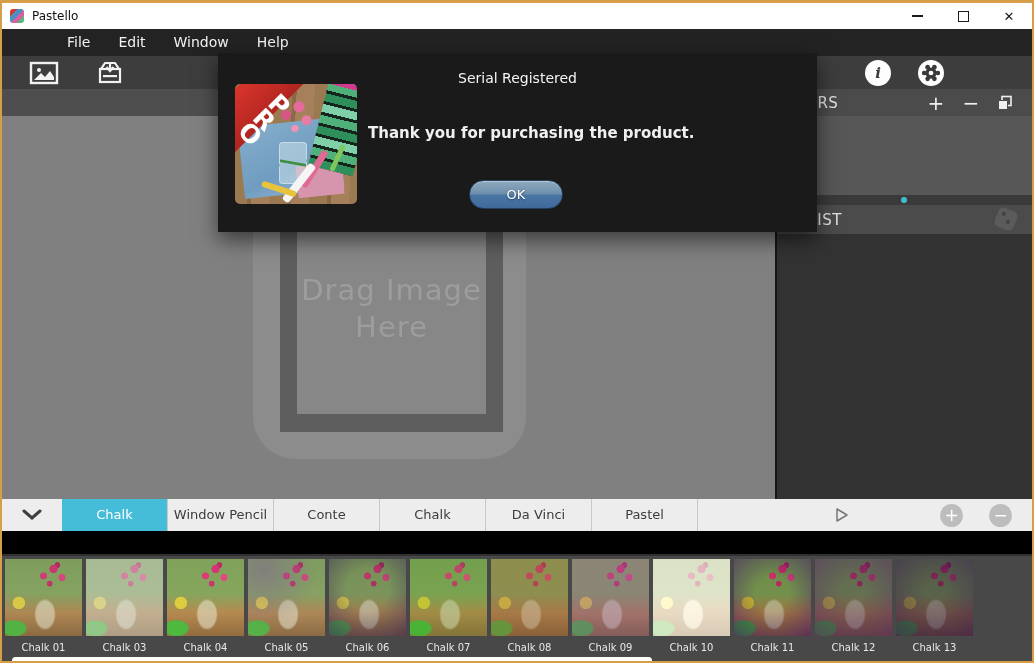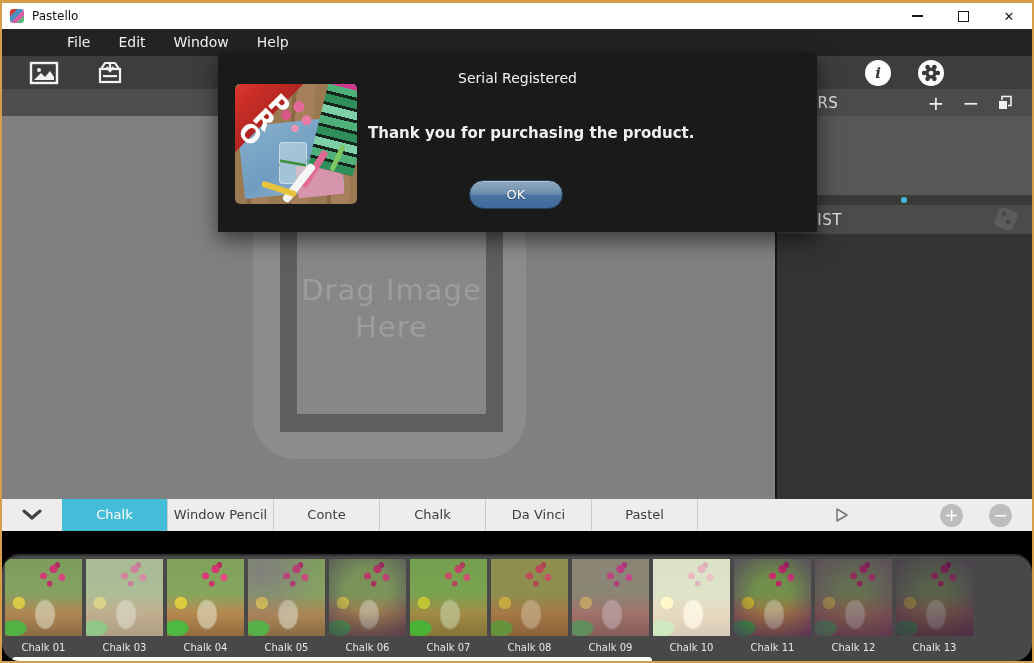--- a/index.html
+++ b/index.html
@@ -57,21 +57,21 @@
   
   .tabbar{position:absolute;left:0;top:496px;width:1030px;height:32px;background:#ededed;}
   .chevron-btn{position:absolute;left:0;top:0;width:60px;height:32px;display:flex;align-items:center;justify-content:center;border-right:1px solid #c9c9c9;}
   .tabs-row{position:absolute;left:60px;top:0;height:32px;display:flex;}
   .tab{width:106px;height:32px;line-height:32px;text-align:center;font-size:13px;color:#3c3c3c;border-right:1px solid #c9c9c9;box-sizing:border-box;white-space:nowrap;overflow:hidden;}
   .tab.active{background:#45bdd8;color:#ffffff;}
   .play-btn{position:absolute;left:820px;top:0;width:40px;height:32px;display:flex;align-items:center;justify-content:center;}
   .circle-btn{position:absolute;top:5px;width:23px;height:23px;border-radius:50%;background:#bdbdbd;display:flex;align-items:center;justify-content:center;color:#fff;}
   .circle-btn span{font-size:17px;line-height:1;margin-top:-1px;}
   
-  .thumbstrip{position:absolute;left:0;top:551px;width:1030px;height:107px;background:#484848;border-top:2px solid #303030;box-sizing:border-box;overflow:hidden;border-radius:18px;}
+  .thumbstrip{position:absolute;left:0;top:551px;width:1030px;height:107px;background:#484848;border-top:2px solid #303030;box-sizing:border-box;overflow:hidden;}
   .thumbs-row{position:absolute;left:3px;top:3px;display:flex;gap:4px;}
   .thumb{width:77px;flex:0 0 77px;}
   .thumb-img{position:relative;width:77px;height:77px;overflow:hidden;
     background:
       radial-gradient(circle 7px at 63% 13%, #c2386e 0 55%, rgba(0,0,0,0) 62%),
       radial-gradient(circle 6px at 74% 24%, #d04a7c 0 55%, rgba(0,0,0,0) 62%),
       radial-gradient(circle 6px at 50% 22%, #c84070 0 55%, rgba(0,0,0,0) 62%),
       radial-gradient(circle 5px at 58% 32%, #b83868 0 55%, rgba(0,0,0,0) 62%),
       radial-gradient(circle 5px at 68% 8%,  #a83060 0 55%, rgba(0,0,0,0) 62%),
       radial-gradient(circle 10px at 18% 57%, #d6c84e 0 58%, rgba(0,0,0,0) 66%),

